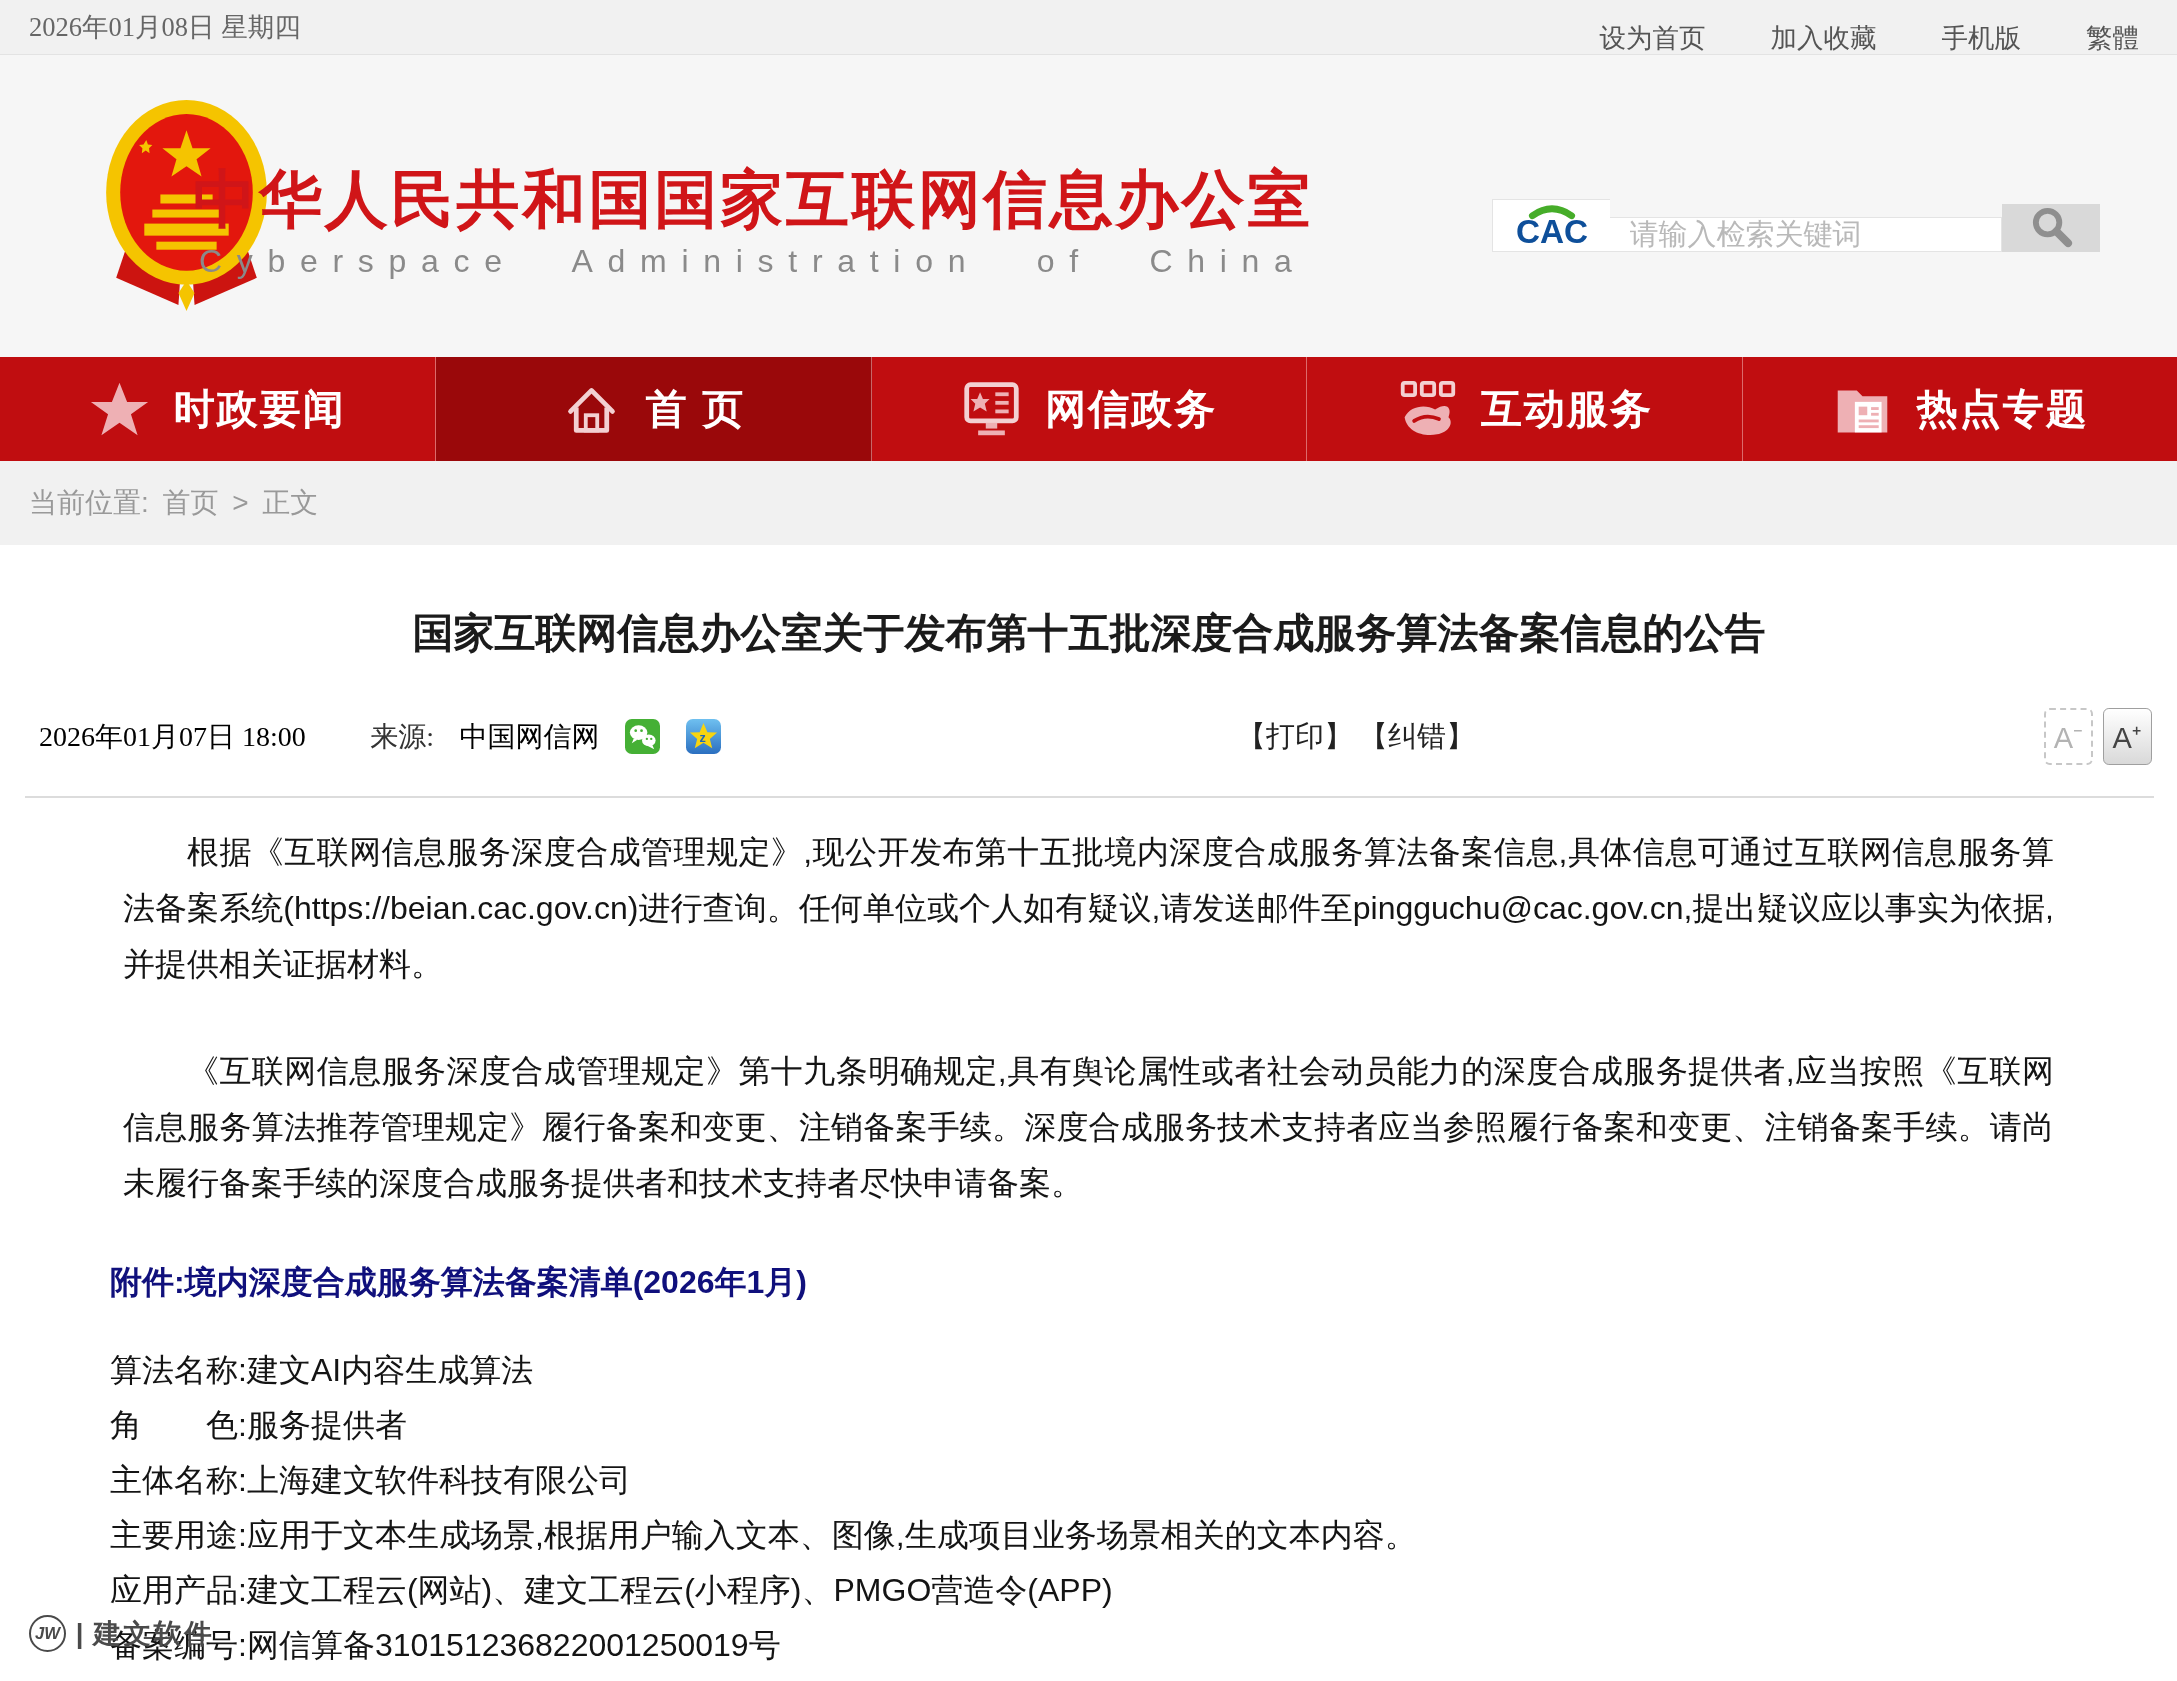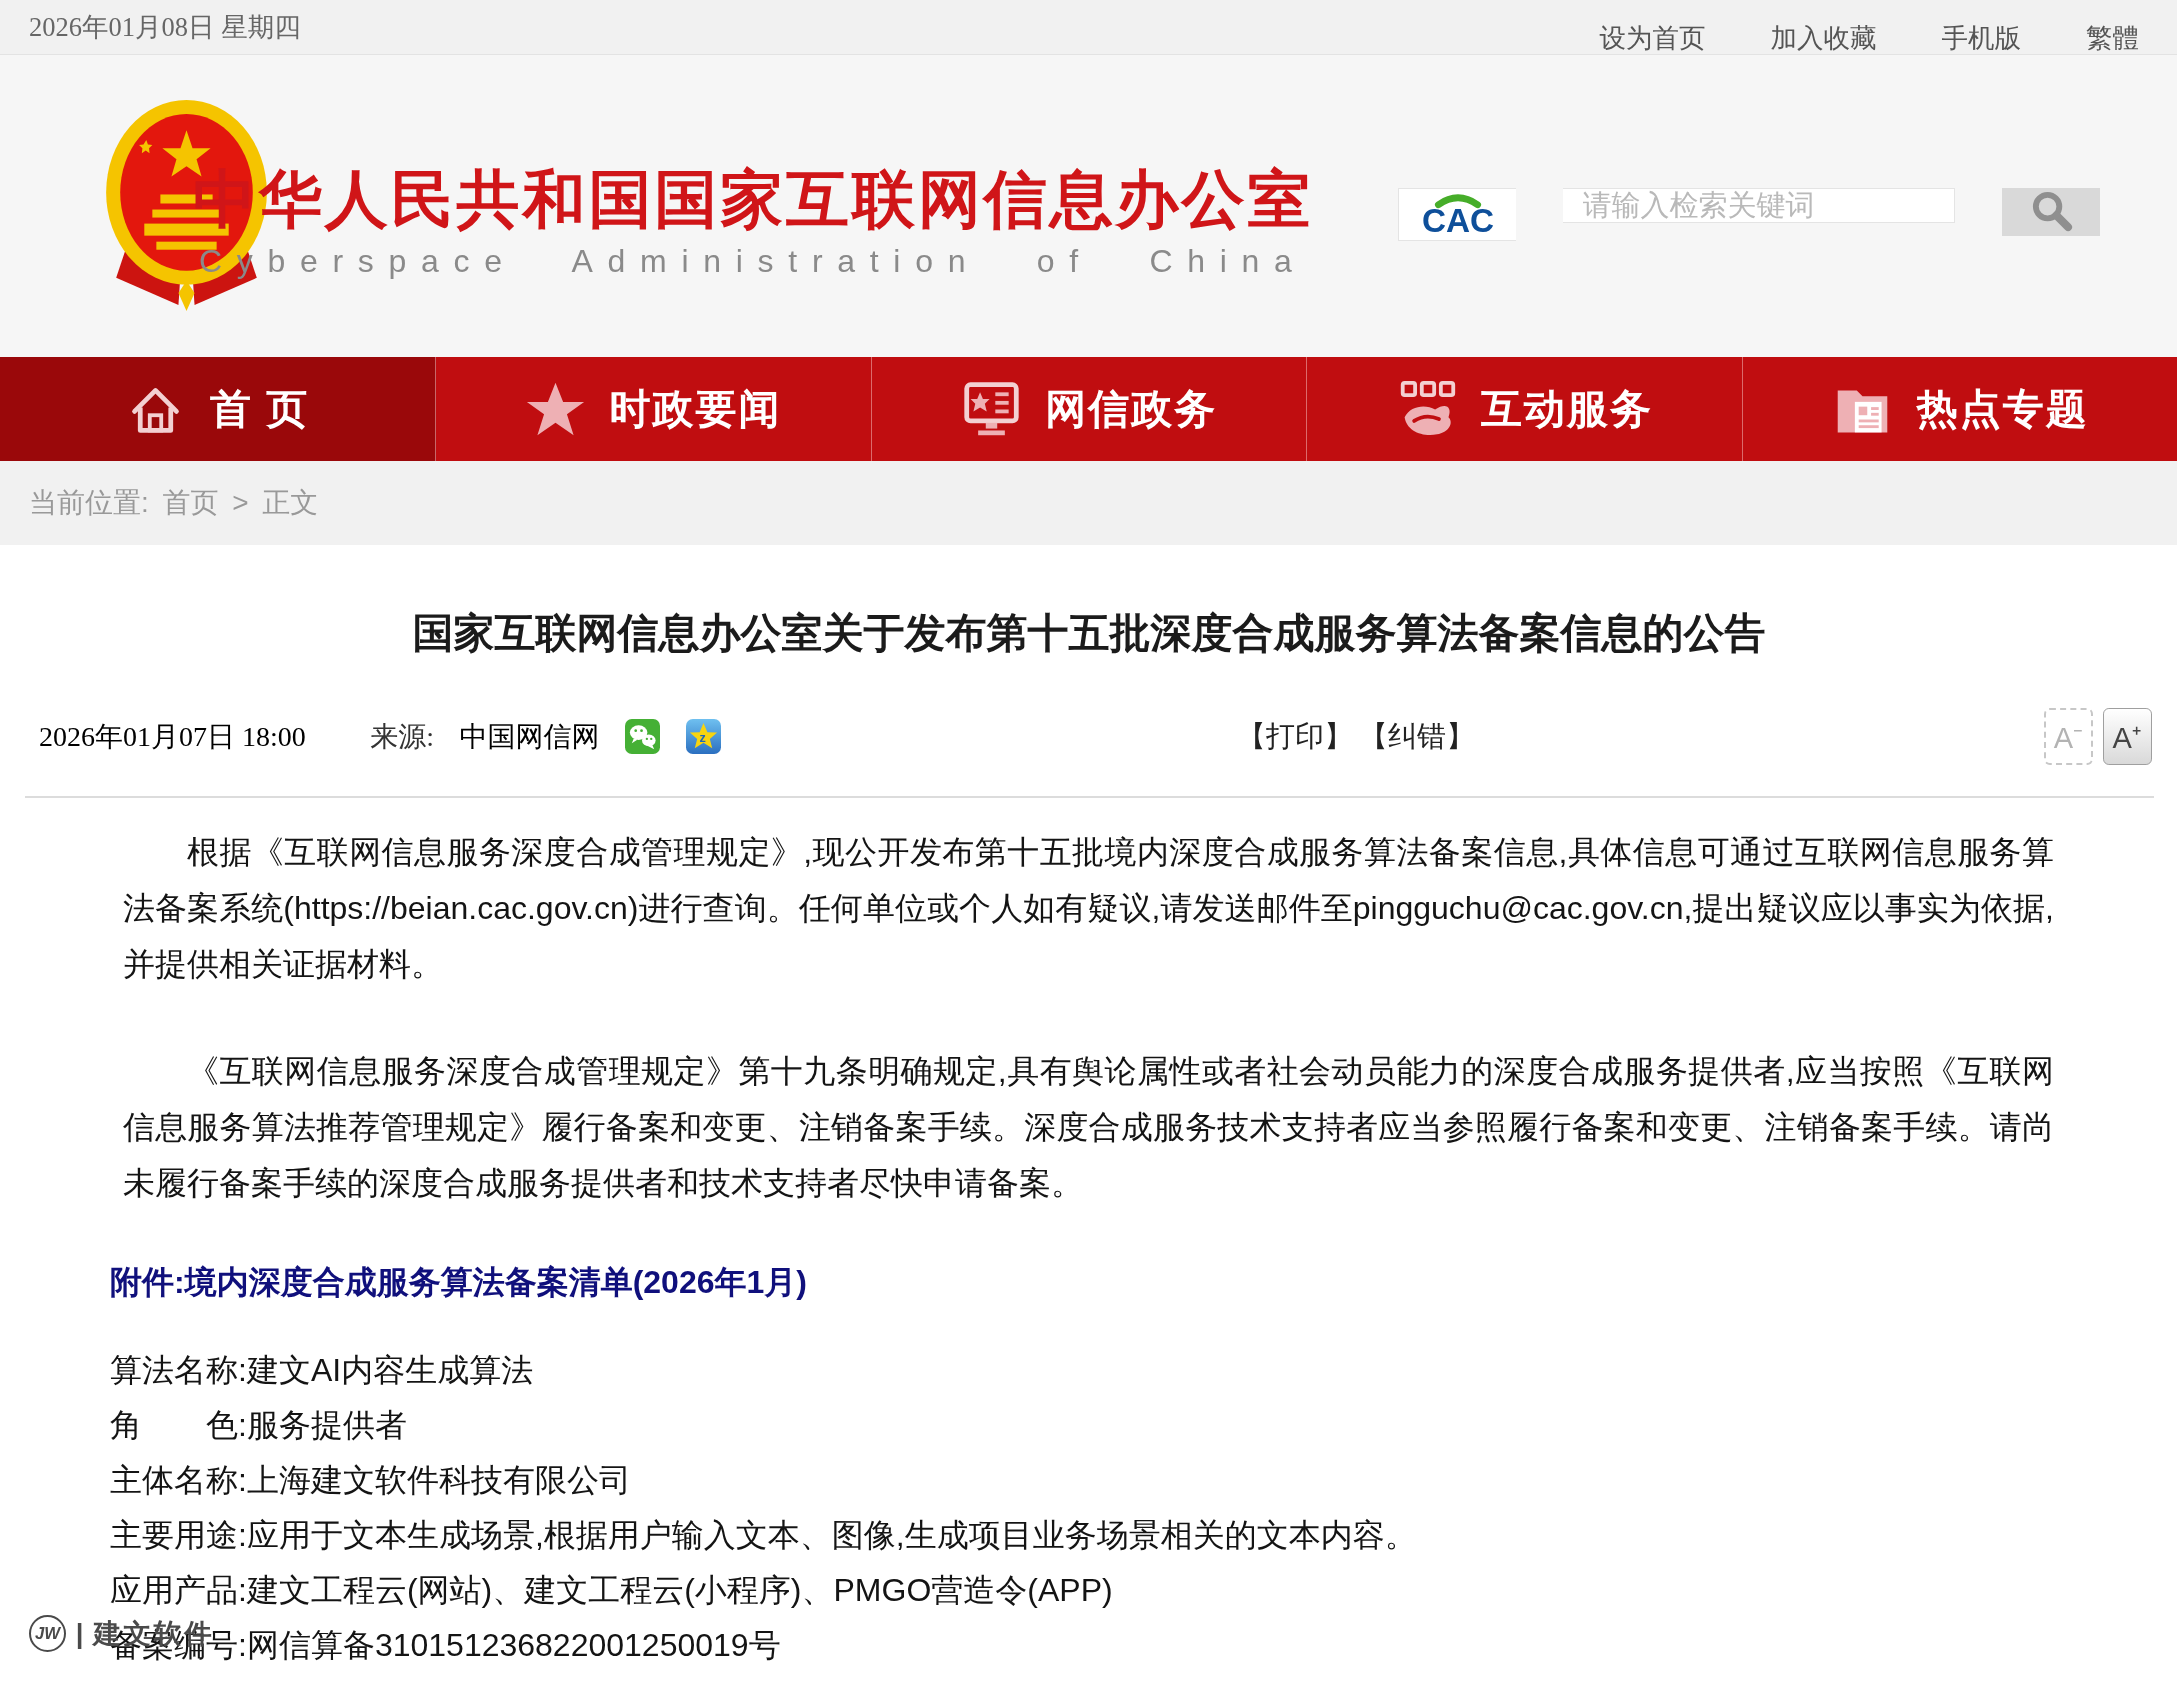--- a/index.html
+++ b/index.html
@@ -16,21 +16,21 @@
   .topbar-date{font-size:26.5px;color:#666;}
   .topbar-links{display:flex;gap:65px;margin-top:22px;}
   .topbar-links span{font-size:26.5px;color:#555;cursor:pointer;}
   
   .header{height:302px;background:#f6f6f6;position:relative;padding-left:8px;}
   .emblem{position:absolute;left:86px;top:37px;}
   .title-cn{position:absolute;left:193px;top:102px;font-size:63px;font-weight:bold;
     color:var(--title-red);letter-spacing:2.9px;}
   .title-en{position:absolute;left:199px;top:188px;font-size:32px;color:#8a8a8a;
     letter-spacing:14.7px;word-spacing:33px;}
-  .searchbar{position:absolute;right:78px;top:133px;height:64px;display:flex;align-items:flex-start;gap:47px;}
+  .searchbar{position:absolute;right:78px;top:133px;height:64px;display:flex;align-items:flex-end;}
   .cac-logo-box{width:118px;background:#fff;border:1px solid #e4e4e4;border-right:none;
     display:flex;align-items:center;justify-content:center;}
   .search-input{width:392px;border:1px solid #e4e4e4;border-left:none;background:#fff;
     font-size:29px;padding:0 19.6px;color:#333;outline:none;
     font-family:"Liberation Serif", serif;}
   .search-input::placeholder{color:#b9b9b9;}
   .search-btn{width:98px;background:#d9d9d9;border:none;display:flex;align-items:center;
     justify-content:center;cursor:pointer;}
   
   .nav{height:104px;background:var(--nav-red);display:flex;}
@@ -133,37 +133,37 @@
         <svg width="45" height="45" viewBox="0 0 46 46">
           <circle cx="19" cy="19" r="12" fill="none" stroke="#8f8f8f" stroke-width="6"></circle>
           <line x1="28" y1="28" x2="40" y2="40" stroke="#8f8f8f" stroke-width="8" stroke-linecap="round"></line>
         </svg>
       </span>
     </button>
   </div>
 </div>
 
 <div class="nav">
+  <div class="nav-item">
+    <span>
+      <svg width="61" height="61" viewBox="0 0 64 64">
+        <path d="M32,4 L40,24 L62,24 L44,37 L51,59 L32,46 L13,59 L20,37 L2,24 L24,24 Z" fill="#eeb0b4"></path>
+      </svg>
+    </span>
+    <span>时政要闻</span>
+  </div>
   <div class="nav-item active">
     <span>
       <svg width="61" height="61" viewBox="0 0 64 64">
         <path d="M10,34 L32,12 L54,34" fill="none" stroke="#f3d0d2" stroke-width="5" stroke-linecap="round" stroke-linejoin="round"></path>
         <path d="M16,30 V54 H48 V30" fill="none" stroke="#f3d0d2" stroke-width="5" stroke-linejoin="round"></path>
         <rect x="26" y="38" width="12" height="16" fill="none" stroke="#f3d0d2" stroke-width="4"></rect>
       </svg>
     </span>
     <span>首 页</span>
-  </div>
-  <div class="nav-item">
-    <span>
-      <svg width="61" height="61" viewBox="0 0 64 64">
-        <path d="M32,4 L40,24 L62,24 L44,37 L51,59 L32,46 L13,59 L20,37 L2,24 L24,24 Z" fill="#eeb0b4"></path>
-      </svg>
-    </span>
-    <span>时政要闻</span>
   </div>
   <div class="nav-item">
     <span>
       <svg width="61" height="61" viewBox="0 0 64 64">
         <rect x="6" y="6" width="52" height="38" rx="4" fill="none" stroke="#f3d0d2" stroke-width="5"></rect>
         <path d="M20,14 l3,7 7,0 -5,5 2,8 -7,-4 -7,4 2,-8 -5,-5 7,0 Z" fill="#eeb0b4"></path>
         <line x1="36" y1="16" x2="50" y2="16" stroke="#eeb0b4" stroke-width="4"></line>
         <line x1="36" y1="25" x2="50" y2="25" stroke="#eeb0b4" stroke-width="4"></line>
         <line x1="36" y1="34" x2="50" y2="34" stroke="#eeb0b4" stroke-width="4"></line>
         <rect x="26" y="46" width="12" height="6" fill="#eeb0b4"></rect>

